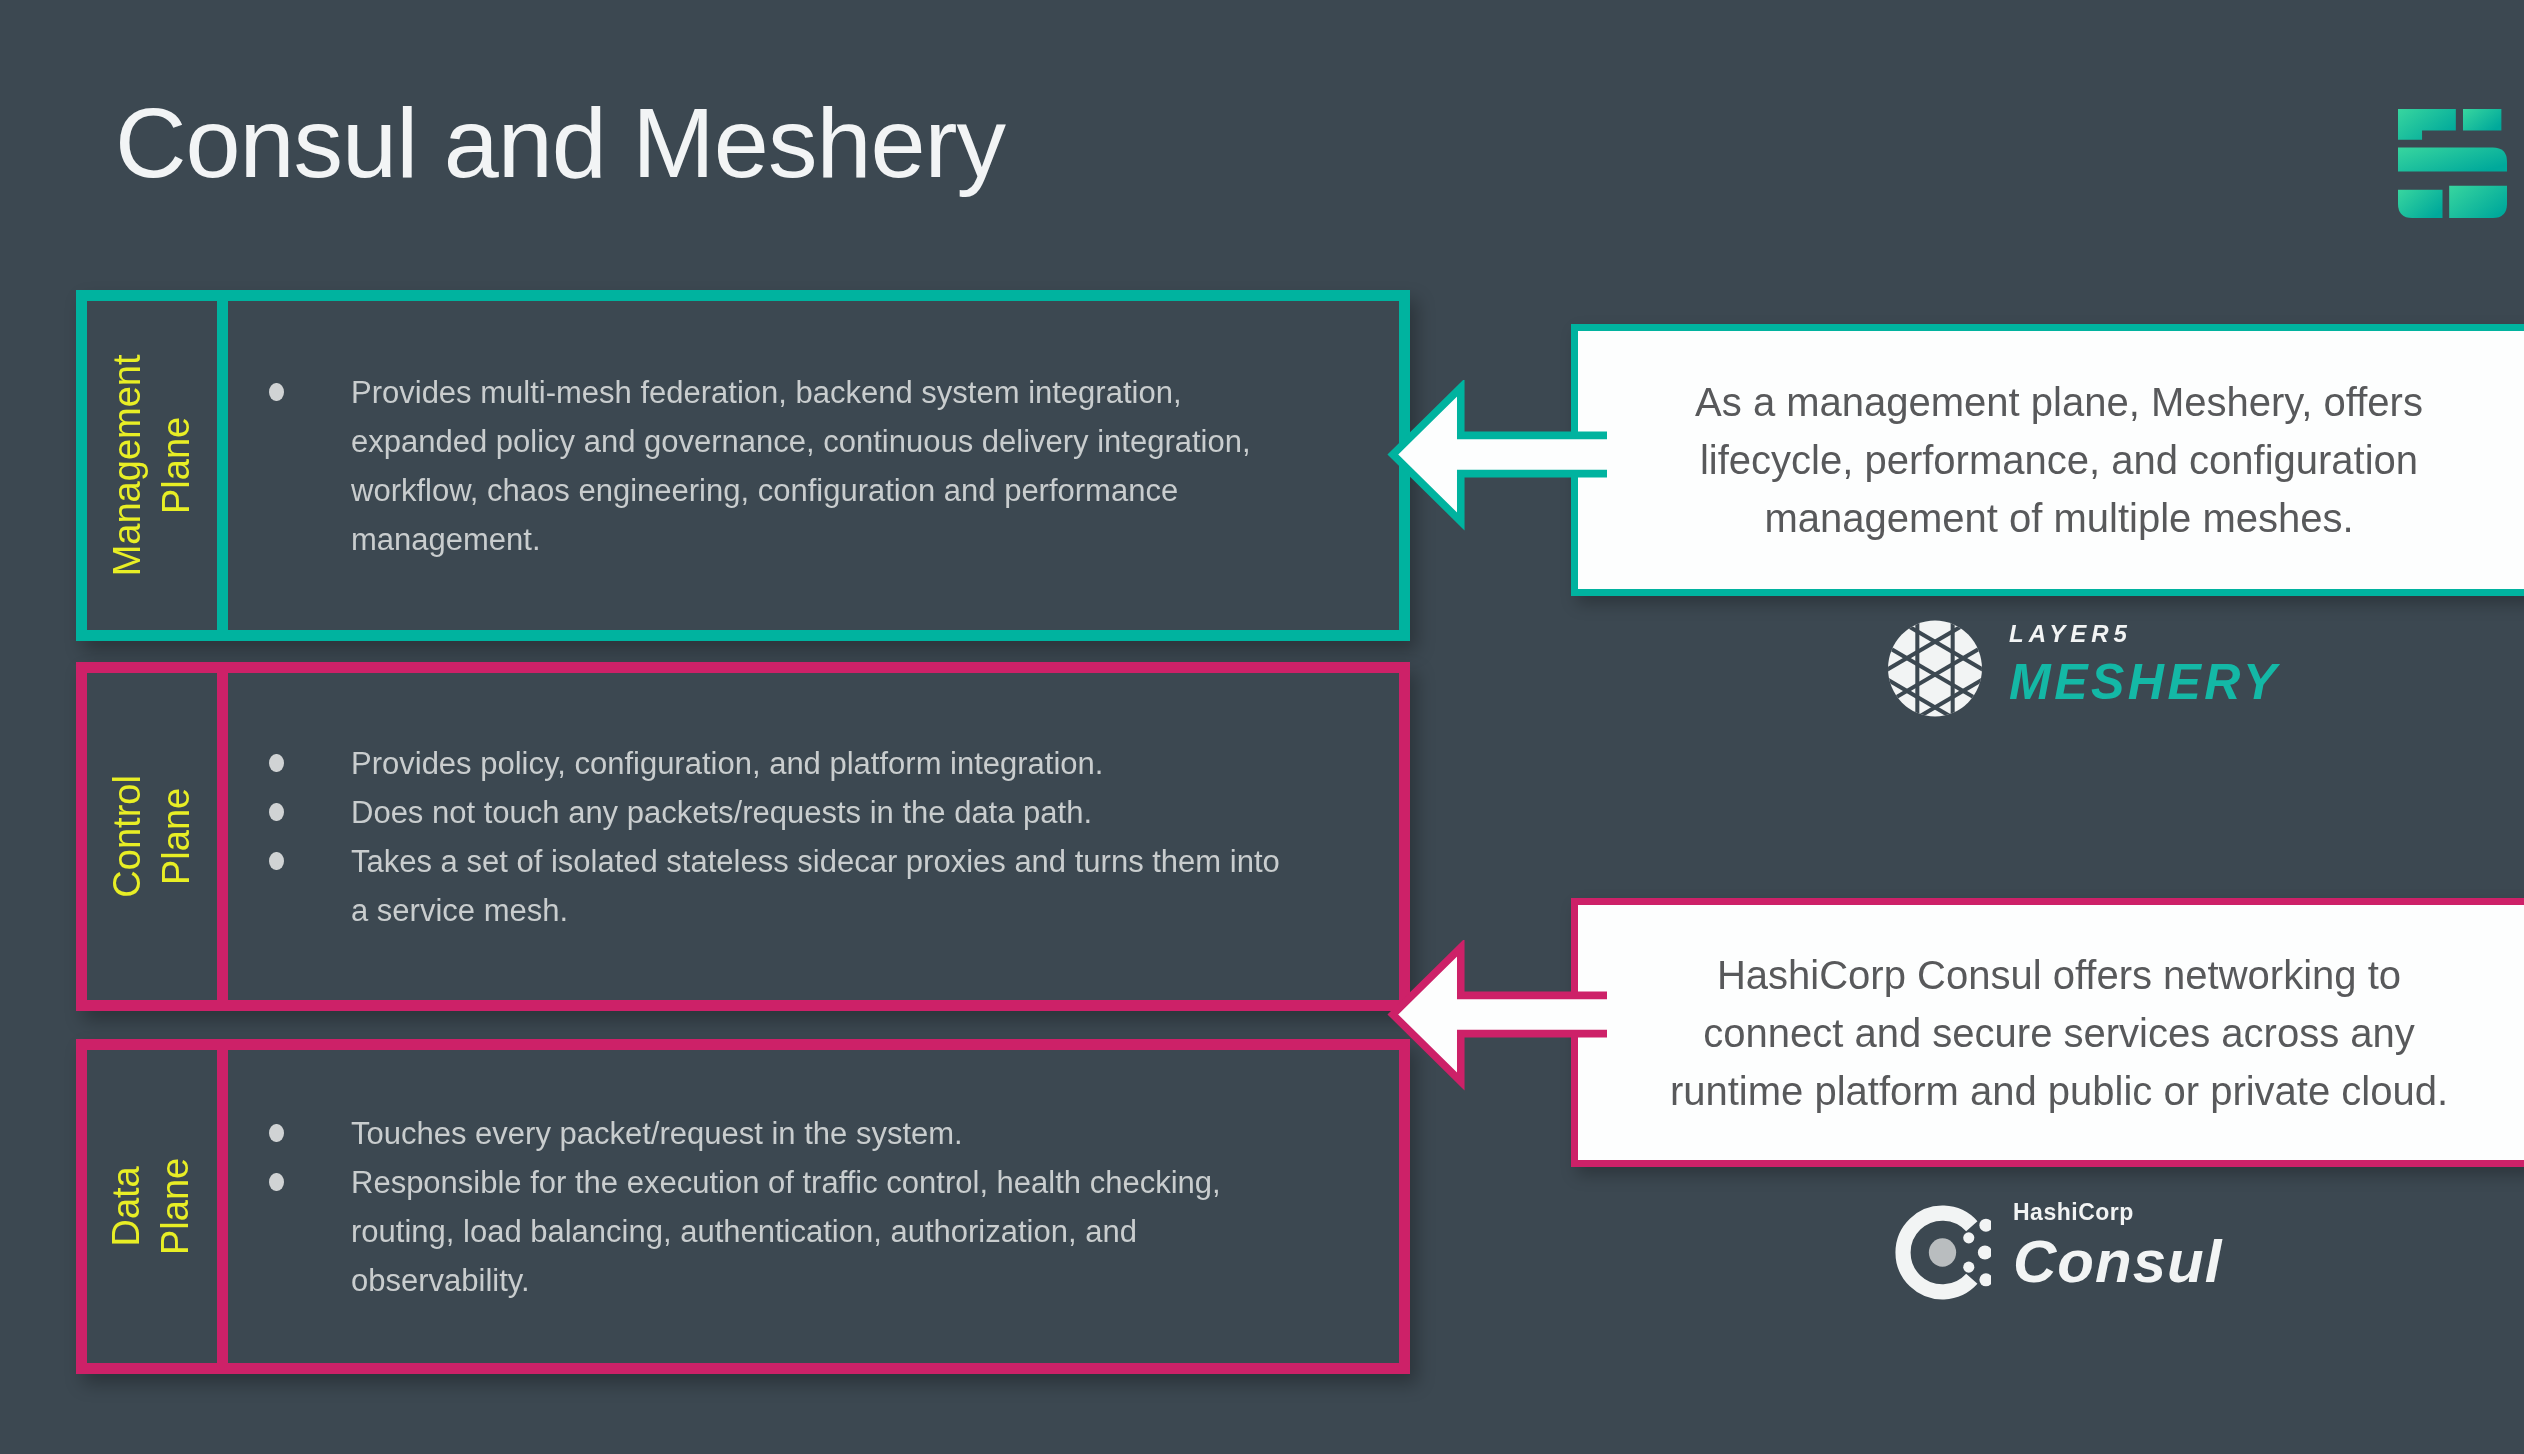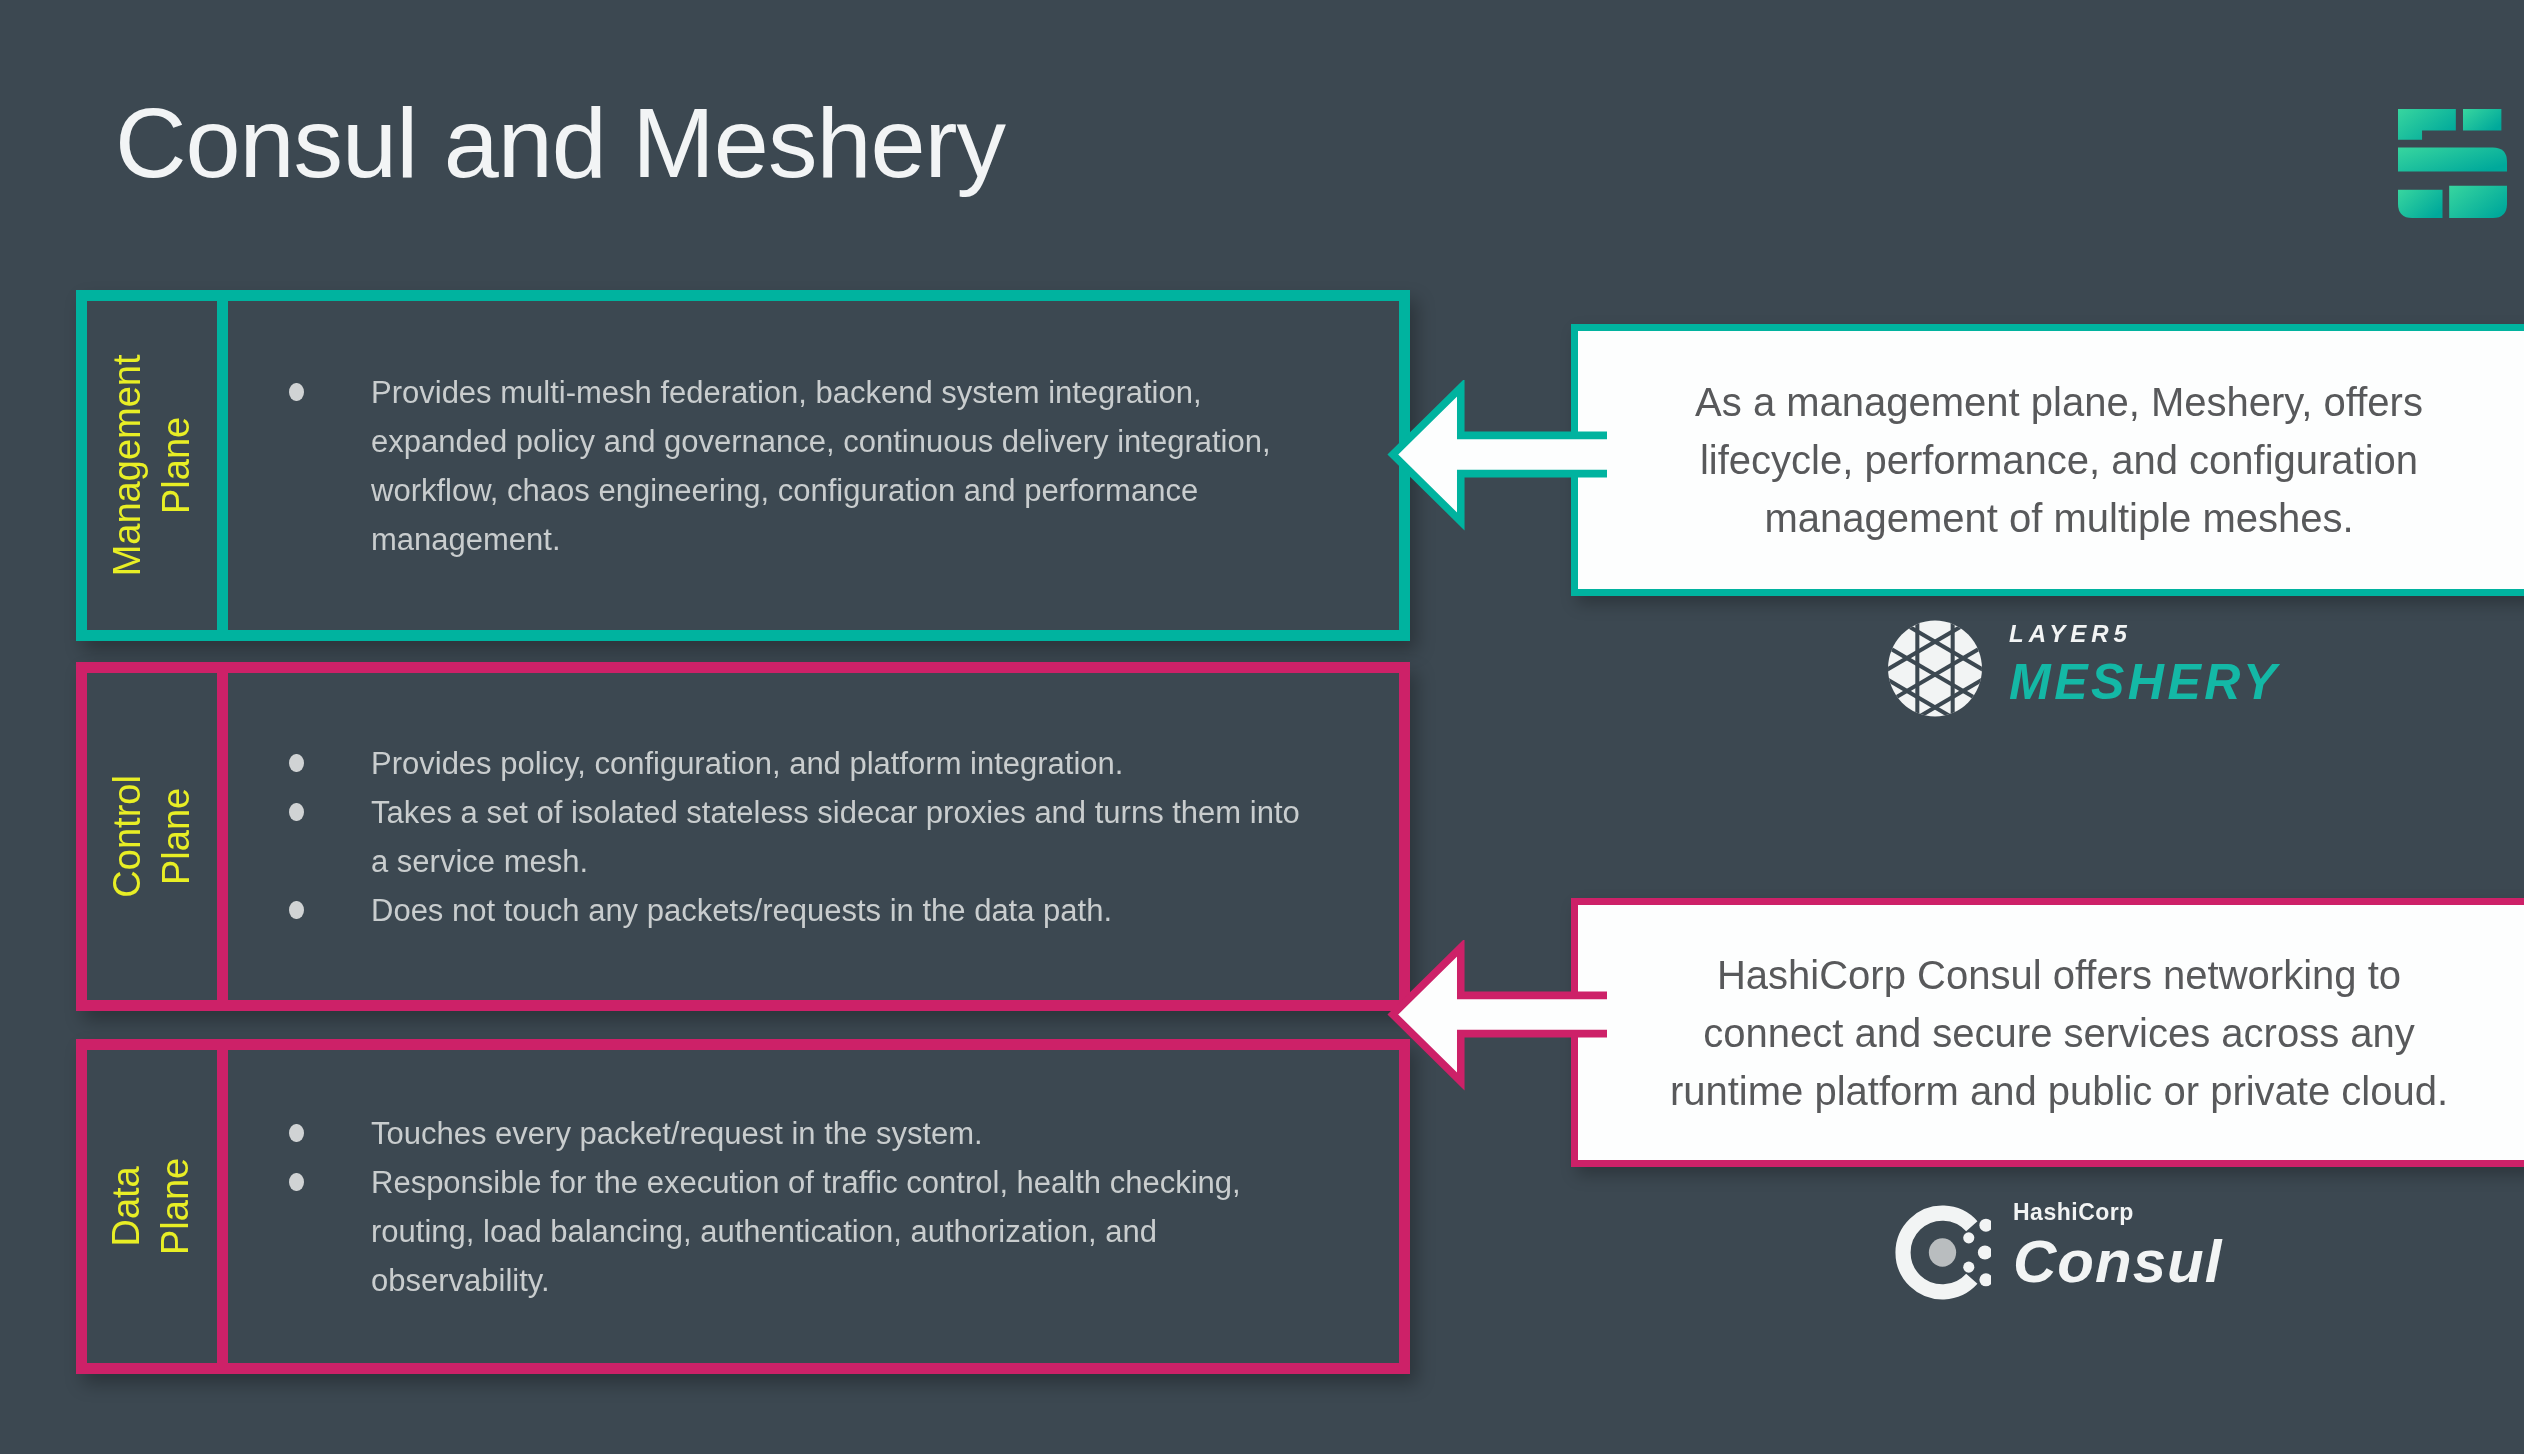--- a/index.html
+++ b/index.html
@@ -54,21 +54,20 @@
     display: flex; flex-direction: column; justify-content: center;
   }
   ul.bullets { list-style: none; margin: 0; padding: 0; }
   ul.bullets li {
     position: relative;
     padding-left: 123px;
     max-width: 1060px;
     box-sizing: border-box;
     font-size: 31px; line-height: 49px;
     color: #C9CDCE;
-    margin-left: 20px;
   }
   ul.bullets li::before {
     content: "";
     position: absolute; left: 41px; top: 15px;
     width: 14.6px; height: 18.7px;
     border-radius: 50%;
     background: #D0D3D4;
   }
 
   
@@ -150,22 +149,22 @@
   </div>
 </div>
 
 <div class="abs plane-box pink" id="plane-control">
   <div class="label-cell">
     <div class="label-text"><span>Control</span><br><span>Plane</span></div>
   </div>
   <div class="content-cell">
     <ul class="bullets">
       <li>Provides policy, configuration, and platform integration.</li>
+      <li>Does not touch any packets/requests in the data path.</li>
       <li>Takes a set of isolated stateless sidecar proxies and turns them into a service mesh.</li>
-      <li>Does not touch any packets/requests in the data path.</li>
     </ul>
   </div>
 </div>
 
 <div class="abs plane-box pink" id="plane-data">
   <div class="label-cell">
     <div class="label-text"><span>Data</span><br><span>Plane</span></div>
   </div>
   <div class="content-cell">
     <ul class="bullets">

